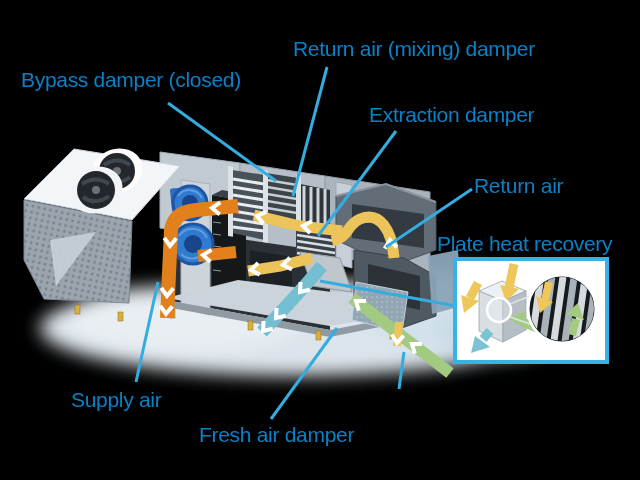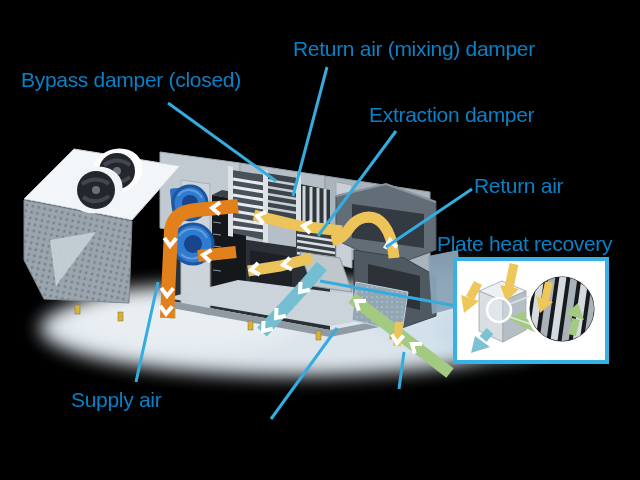--- a/index.html
+++ b/index.html
@@ -263,14 +263,15 @@
     </g>
   </g>
 </svg>
 
 <div class="label" style="left:293px;top:38px">Return air (mixing) damper</div>
 <div class="label" style="left:21px;top:69px">Bypass damper (closed)</div>
 <div class="label" style="left:369px;top:104px">Extraction damper</div>
 <div class="label" style="left:474px;top:175px">Return air</div>
 <div class="label" style="left:437px;top:233px">Plate heat recovery</div>
 <div class="label" style="left:71px;top:389px">Supply air</div>
+<div class="label" style="left:199px;top:424px">Fresh air damper</div>
 
 </div>
 
 </body></html>

